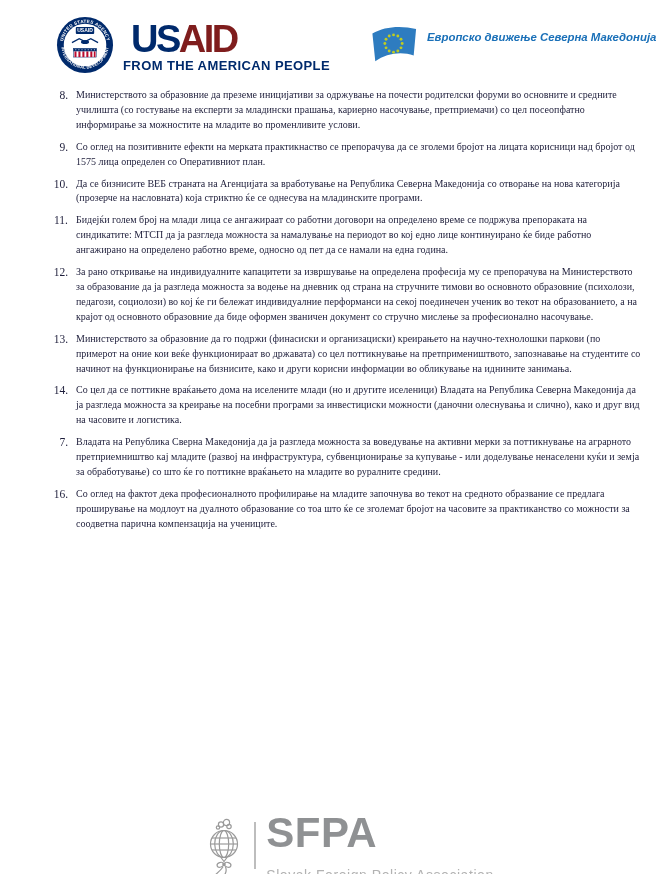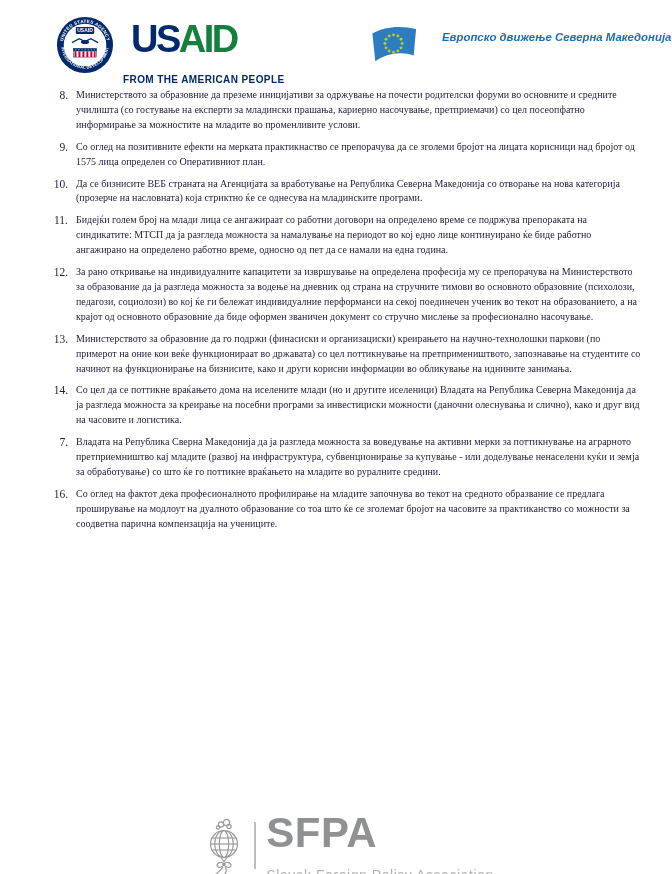--- a/index.html
+++ b/index.html
@@ -8,24 +8,24 @@
   .page {
     position:relative; width:672px; height:874px; margin:0 auto;
     background:#ffffff; overflow:hidden;
   }
 
   
   .usaid-logo { position:absolute; left:56px; top:16px; display:flex; gap:9px; }
   .usaid-text { padding-top:8px; font-family:"Liberation Sans", sans-serif; }
   .usaid-wordmark { font-size:38px; font-weight:bold; letter-spacing:-2.5px; line-height:30px; }
   .usaid-wordmark .us  { color:#002a6c;margin-left:8px; }
-  .usaid-wordmark .aid { color:#15803d; }
-  .usaid-tagline { margin-top:20px; font-size:10px; letter-spacing:0.4px; color:#002a6c; font-weight:bold; }
+  .usaid-wordmark .aid { color:#7f1d1d; }
+  .usaid-tagline { margin-top:4px; font-size:13px; letter-spacing:0.4px; color:#002a6c; font-weight:bold; }
 
-  .em-logo { position:absolute; left:370px; top:23px; display:flex; gap:24px; align-items:flex-start; }
+  .em-logo { position:absolute; left:370px; top:23px; display:flex; gap:9px; align-items:flex-start; }
   .em-text { margin-top:8px; font-family:"Liberation Sans", sans-serif; font-weight:bold; font-style:italic;
              font-size:11.4px; line-height:13.6px; color:#1a70b8; }
 
   
   .content { position:absolute; left:49px; top:88px; width:594px; color:#1d1d3a; }
   .item { display:flex; margin-bottom:7px; }
   .item .num { flex:0 0 19px; width:19px; text-align:right; font-size:11.5px; line-height:14.9px; }
   .item .txt { margin-left:8px; width:566px; font-size:10px; line-height:14.9px; text-align:left; }
 
   

